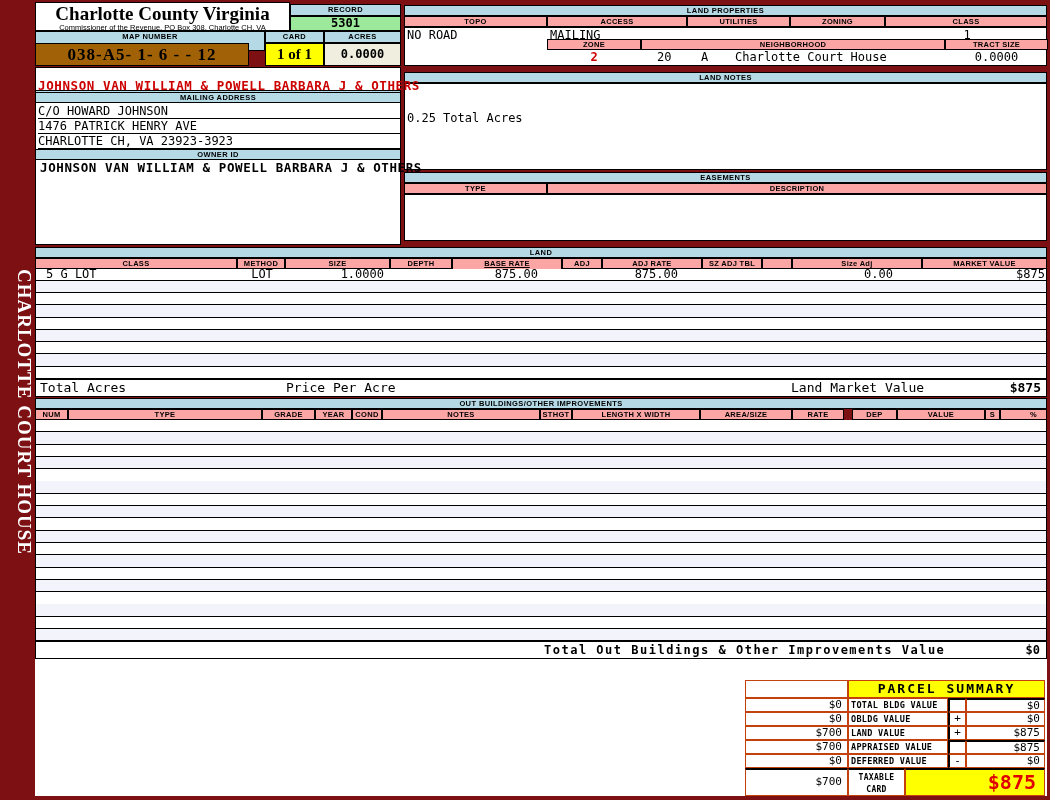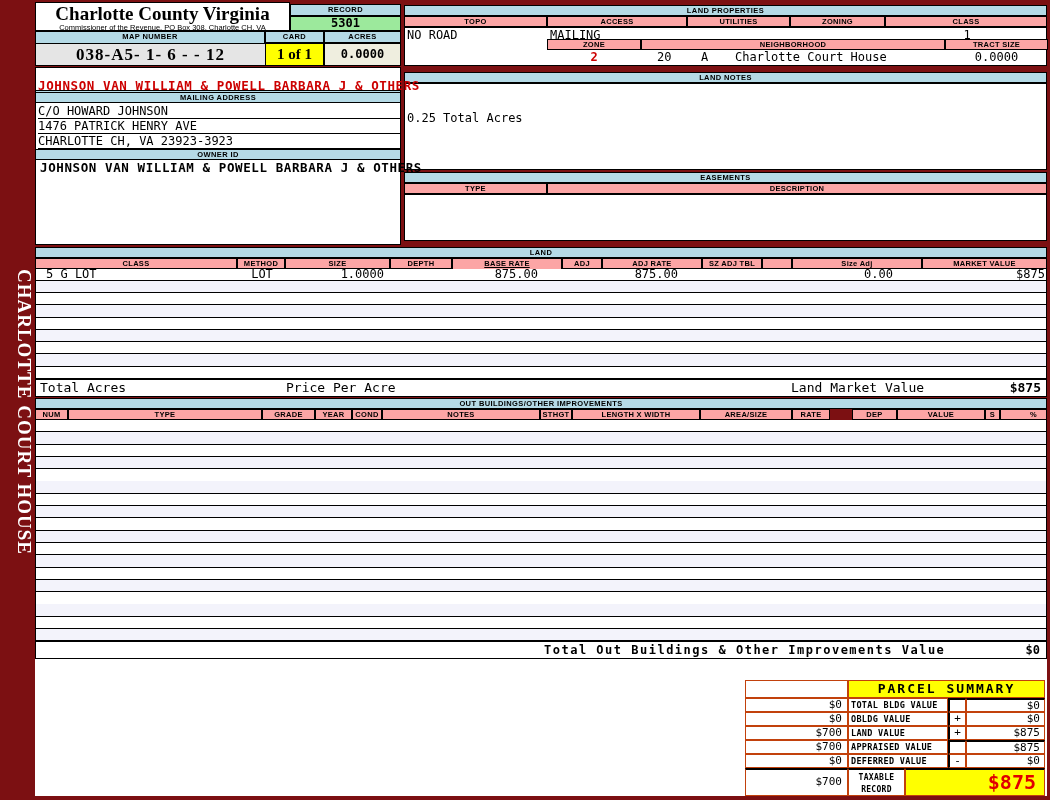--- a/index.html
+++ b/index.html
@@ -69,21 +69,21 @@
     <div style="position:absolute;left:0;top:20px;width:100%;text-align:center;font-family:'Liberation Sans',sans-serif;font-size:7.5px;">Commissioner of the Revenue, PO Box 308, Charlotte CH, VA</div>
   </div>
 
   <div class="bar" style="left:290px;top:4px;width:111px;height:12px;">RECORD</div>
   <div class="abs mono bold" style="left:290px;top:16px;width:111px;height:15px;background:#9CE99C;border:1px solid #000;text-align:center;font-size:12px;line-height:13px;">5301</div>
 
   <div class="bar" style="left:35px;top:31px;width:230px;height:20px;line-height:10px;">MAP NUMBER</div>
   <div class="bar" style="left:265px;top:31px;width:59px;height:12px;line-height:10px;">CARD</div>
   <div class="bar" style="left:324px;top:31px;width:77px;height:12px;line-height:10px;">ACRES</div>
 
-  <div class="abs serif bold" style="left:35px;top:43px;width:231px;height:23px;background:#e5e5e5;border:1px solid #000;text-align:center;font-size:17px;line-height:21px;letter-spacing:1px;">038-A5- 1- 6 -   - 12</div>
+  <div class="abs serif bold" style="left:35px;top:43px;width:214px;height:23px;background:#a16207;border:1px solid #000;text-align:center;font-size:17px;line-height:21px;letter-spacing:1px;">038-A5- 1- 6 -   - 12</div>
   <div class="abs serif bold" style="left:265px;top:43px;width:59px;height:23px;background:#FFFF00;border:1px solid #000;text-align:center;font-size:15px;line-height:21px;">1 of 1</div>
   <div class="abs mono bold" style="left:324px;top:43px;width:77px;height:23px;background:#EFEEDF;border:1px solid #000;text-align:center;font-size:12px;line-height:21px;">0.0000</div>
 
   <div class="bar" style="left:404px;top:5px;width:643px;height:11px;">LAND PROPERTIES</div>
   <div class="hcell" style="left:404px;top:16px;width:143px;height:11px;">TOPO</div>
   <div class="hcell" style="left:547px;top:16px;width:140px;height:11px;">ACCESS</div>
   <div class="hcell" style="left:687px;top:16px;width:103px;height:11px;">UTILITIES</div>
   <div class="hcell" style="left:790px;top:16px;width:95px;height:11px;">ZONING</div>
   <div class="hcell" style="left:885px;top:16px;width:162px;height:11px;">CLASS</div>
 
@@ -159,21 +159,21 @@
   <div class="bar" style="left:35px;top:398px;width:1012px;height:11px;">OUT BUILDINGS/OTHER IMPROVEMENTS</div>
   <div class="hcell" style="left:35px;top:409px;width:33px;height:11px;">NUM</div>
   <div class="hcell" style="left:68px;top:409px;width:194px;height:11px;">TYPE</div>
   <div class="hcell" style="left:262px;top:409px;width:53px;height:11px;">GRADE</div>
   <div class="hcell" style="left:315px;top:409px;width:37px;height:11px;">YEAR</div>
   <div class="hcell" style="left:352px;top:409px;width:30px;height:11px;">COND</div>
   <div class="hcell" style="left:382px;top:409px;width:158px;height:11px;">NOTES</div>
   <div class="hcell" style="left:540px;top:409px;width:32px;height:11px;">STHGT</div>
   <div class="hcell" style="left:572px;top:409px;width:128px;height:11px;">LENGTH X WIDTH</div>
   <div class="hcell" style="left:700px;top:409px;width:92px;height:11px;">AREA/SIZE</div>
-  <div class="hcell" style="left:792px;top:409px;width:38px;height:11px;">RATE</div>
+  <div class="hcell" style="left:792px;top:409px;width:52px;height:11px;">RATE</div>
   <div class="hcell" style="left:852px;top:409px;width:45px;height:11px;">DEP</div>
   <div class="hcell" style="left:897px;top:409px;width:88px;height:11px;">VALUE</div>
   <div class="hcell" style="left:985px;top:409px;width:15px;height:11px;">S</div>
   <div class="hcell" style="left:1000px;top:409px;width:47px;height:11px;padding-left:20px;">% COMP</div>
   <div class="ob-stripes"></div>
   <div class="wbox" style="left:35px;top:641px;width:1012px;height:18px;">
     <span class="val bold" style="left:508px;top:1px;font-size:12px;letter-spacing:1.5px;">Total Out Buildings &amp; Other Improvements Value</span>
     <span class="val bold" style="right:6px;top:1px;font-size:12px;">$0</span>
   </div>
 
@@ -202,17 +202,17 @@
     <div class="ps-cell ps-label" style="left:103px;top:60px;width:100px;height:14px;">APPRAISED VALUE</div>
     <div class="ps-cell" style="left:203px;top:60px;width:18px;height:14px;border-left:2px solid #000;border-top:2px solid #000;text-align:center;"></div>
     <div class="ps-cell ps-val" style="left:221px;top:60px;width:79px;height:14px;border-top:2px solid #000;">$875</div>
 
     <div class="ps-cell ps-money" style="left:0;top:74px;width:103px;height:14px;">$0</div>
     <div class="ps-cell ps-label" style="left:103px;top:74px;width:100px;height:14px;">DEFERRED VALUE</div>
     <div class="ps-cell" style="left:203px;top:74px;width:18px;height:14px;border-left:2px solid #000;text-align:center;">-</div>
     <div class="ps-cell ps-val" style="left:221px;top:74px;width:79px;height:14px;">$0</div>
 
     <div class="ps-cell ps-money" style="left:0;top:88px;width:103px;height:28px;border-top:2px solid #000;line-height:24px;">$700</div>
-    <div class="ps-cell" style="left:103px;top:88px;width:57px;height:28px;border-top:2px solid #000;font-size:8px;font-weight:bold;text-align:center;line-height:12px;padding-top:2px;letter-spacing:.3px;">TAXABLE RECORD</div>
+    <div class="ps-cell" style="left:103px;top:88px;width:57px;height:28px;border-top:2px solid #000;font-size:8px;font-weight:bold;text-align:center;line-height:12px;padding-top:2px;letter-spacing:.3px;">TAXABLE CARD</div>
     <div class="ps-cell bold" style="left:160px;top:88px;width:140px;height:28px;border-top:2px solid #000;background:#FFFF00;color:#E10000;font-size:20px;line-height:25px;text-align:right;padding-right:8px;">$875</div>
   </div>
 
 </div>
 
 </body></html>

